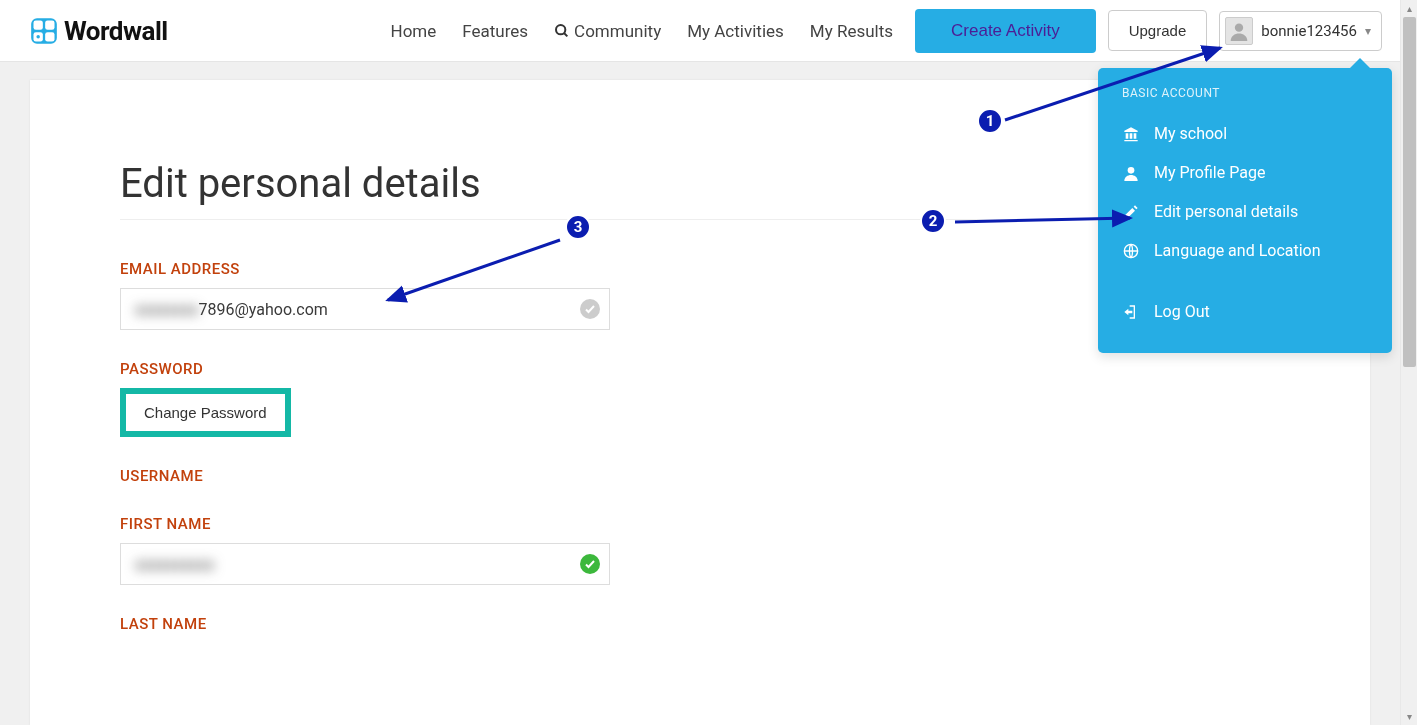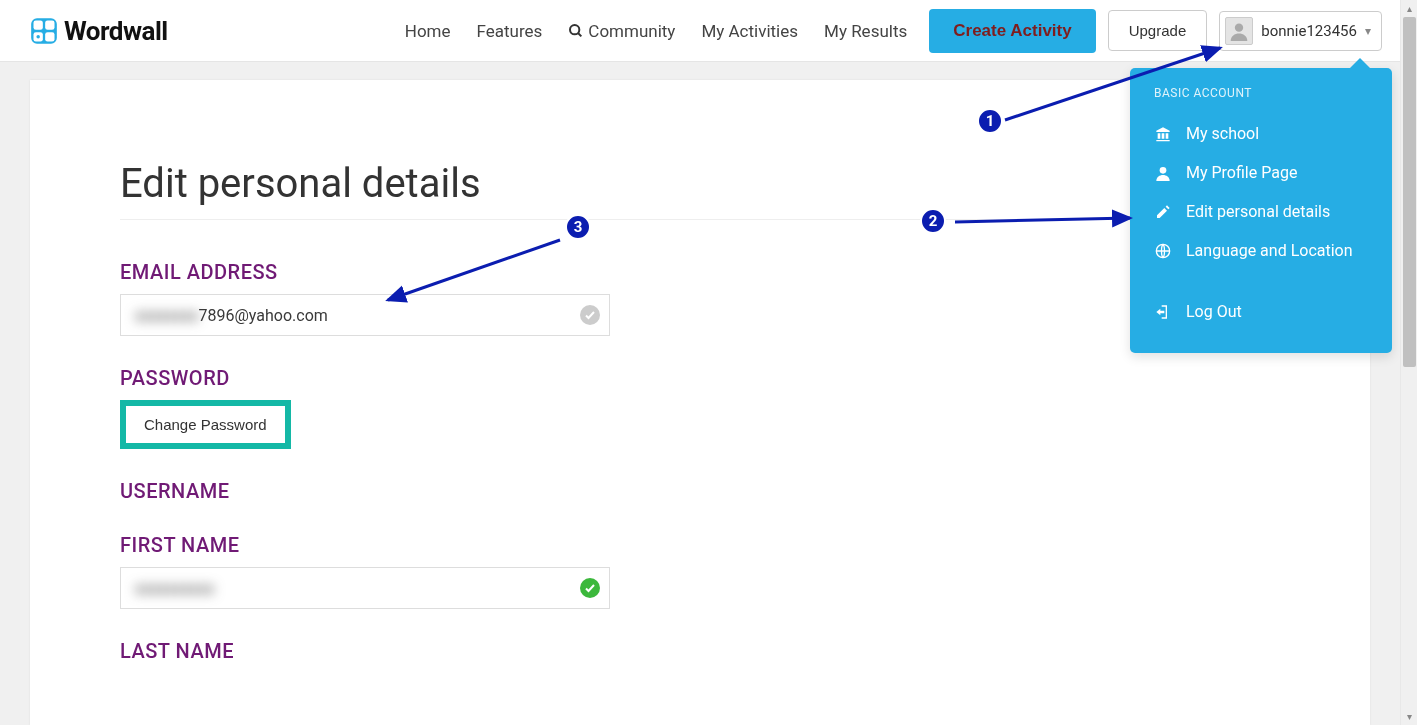--- a/index.html
+++ b/index.html
@@ -78,24 +78,24 @@
     .nav-item {
       font-size: 17px;
       color: #444;
       cursor: pointer;
       display: flex;
       align-items: center;
       gap: 4px;
     }
     .btn-create {
       background: #26ade4;
-      color: #7f1d1d;
-      font-weight: 700;
+      color: #4c1d95;
+      font-weight: 400;
       font-size: 17px;
-      padding: 12px 24px;
+      padding: 12px 36px;
       border-radius: 4px;
       border: none;
       cursor: pointer;
       margin-right: 12px;
     }
     .btn-upgrade {
       background: #fff;
       border: 1px solid #ccc;
       color: #333;
       font-size: 15px;
@@ -139,22 +139,22 @@
       font-size: 40px;
       font-weight: 400;
       color: #333;
       margin-bottom: 40px;
       padding-bottom: 12px;
       border-bottom: 1px solid #eee;
     }
     .form-group { margin-bottom: 30px; }
     .form-label {
       text-transform: uppercase;
-      font-size: 20px;
-      color: #701a75;
+      font-size: 15px;
+      color: #c2410c;
       letter-spacing: 0.5px;
       margin-bottom: 10px;
       display: block;
       font-weight: 500;
     }
     .input-wrap {
       position: relative;
       width: 490px;
     }
     .form-input {
@@ -190,21 +190,21 @@
     .blurred {
       filter: blur(6px);
       user-select: none;
     }
 
     
     .dropdown {
       position: absolute;
       right: 8px;
       top: 68px;
-      width: 262px;
+      width: 294px;
       background: #26ade4;
       color: #fff;
       border-radius: 5px;
       padding: 18px 0 22px 0;
       box-shadow: 0 4px 12px rgba(0,0,0,0.12);
     }
     .dropdown:before {
       content: '';
       position: absolute;
       top: -10px; right: 22px;

